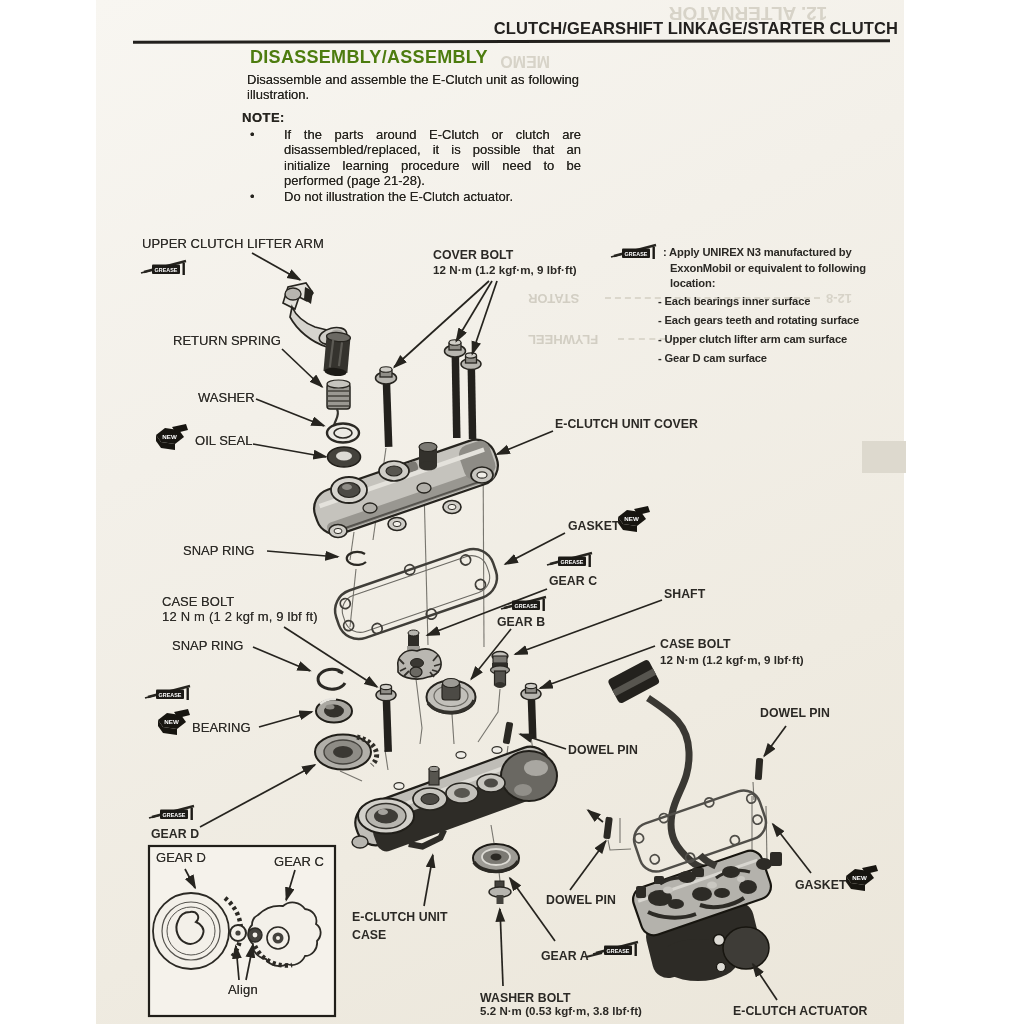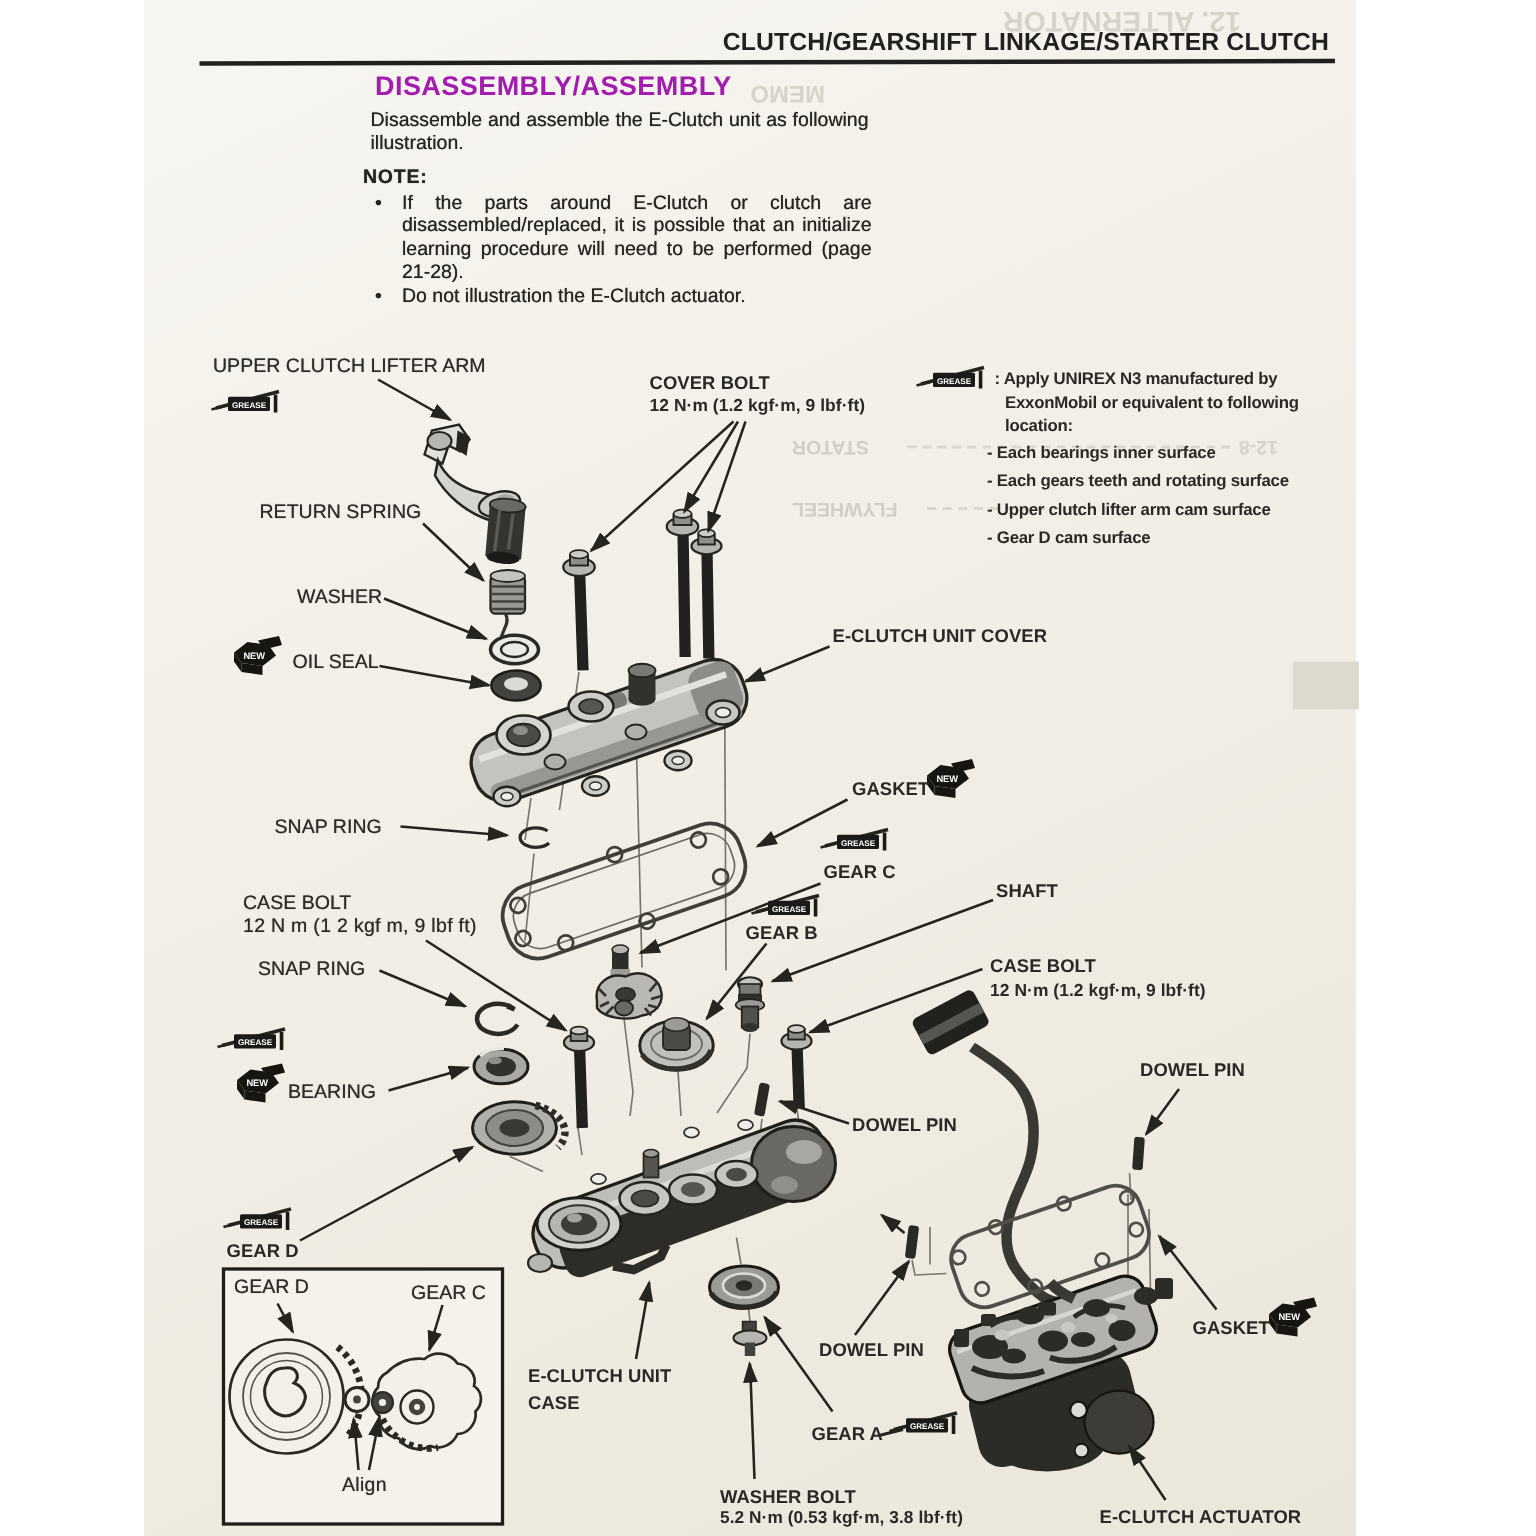--- a/index.html
+++ b/index.html
@@ -5,30 +5,30 @@
   html,body{margin:0;padding:0;}
   body{width:1024px;height:1024px;background:#ffffff;overflow:hidden;
        font-family:"Liberation Sans", sans-serif;}
   #page{position:relative;width:1024px;height:1024px;background:#ffffff;}
   #paper{position:absolute;left:96px;top:0;width:808px;height:1024px;
      background:linear-gradient(155deg,#f8f6f1 0%,#f3f0e9 35%,#efebe1 70%,#ebe6da 100%);}
   .soft{filter:blur(0.5px);}
   .ghost{position:absolute;color:#d7d3c8;font-weight:bold;transform:rotate(180deg);}
   #ghost-tab{position:absolute;left:862px;top:441px;width:44px;height:32px;background:#ddd9ce;}
   #hdr{position:absolute;top:19px;left:0px;width:886px;text-align:right;
-       font-size:16.5px;font-weight:bold;color:#23211f;letter-spacing:0.1px;}
+       font-size:16.5px;font-weight:bold;color:#23211f;letter-spacing:0.1px;padding-left:12px;}
   #hline{position:absolute;left:133px;top:40px;width:757px;height:3px;background:#22201d;transform:rotate(-0.12deg);}
-  #title{position:absolute;left:250px;top:47px;font-size:18px;font-weight:bold;color:#a21caf;letter-spacing:0.3px;}
+  #title{position:absolute;left:250px;top:47px;font-size:18px;font-weight:bold;color:#4d7c0f;letter-spacing:0.3px;}
   .body{position:absolute;color:#26241f;font-size:13px;line-height:15.4px;text-shadow:0 0 0.5px rgba(38,36,31,0.85);}
   #p1{left:247px;top:72px;width:332px;text-align:justify;}
   #note{left:242px;top:110px;font-weight:bold;letter-spacing:0.5px;}
   #ul1{left:250px;top:127px;width:331px;}
   .li{display:flex;}
   .li .b{width:18px;flex:none;}
-  .li .t{text-align:justify;}
+  .li .t{text-align:justify;margin-left:16px;}
 </style>
 </head>
 <body>
 <div id="page">
   <div id="paper"></div>
   <div class="ghost" style="left:618px;top:2px;width:260px;font-size:19px;text-align:center;">12. ALTERNATOR</div>
   <div class="ghost" style="left:480px;top:52px;width:70px;font-size:16px;">MEMO</div>
   <div class="ghost" style="left:528px;top:291px;font-size:13px;color:#d2cec3;">STATOR</div>
   <div class="ghost" style="left:826px;top:291px;font-size:13px;">12-8</div>
   <div class="ghost" style="left:605px;top:297px;width:215px;border-top:2px dashed #dbd7cc;height:0;transform:none;"></div>

